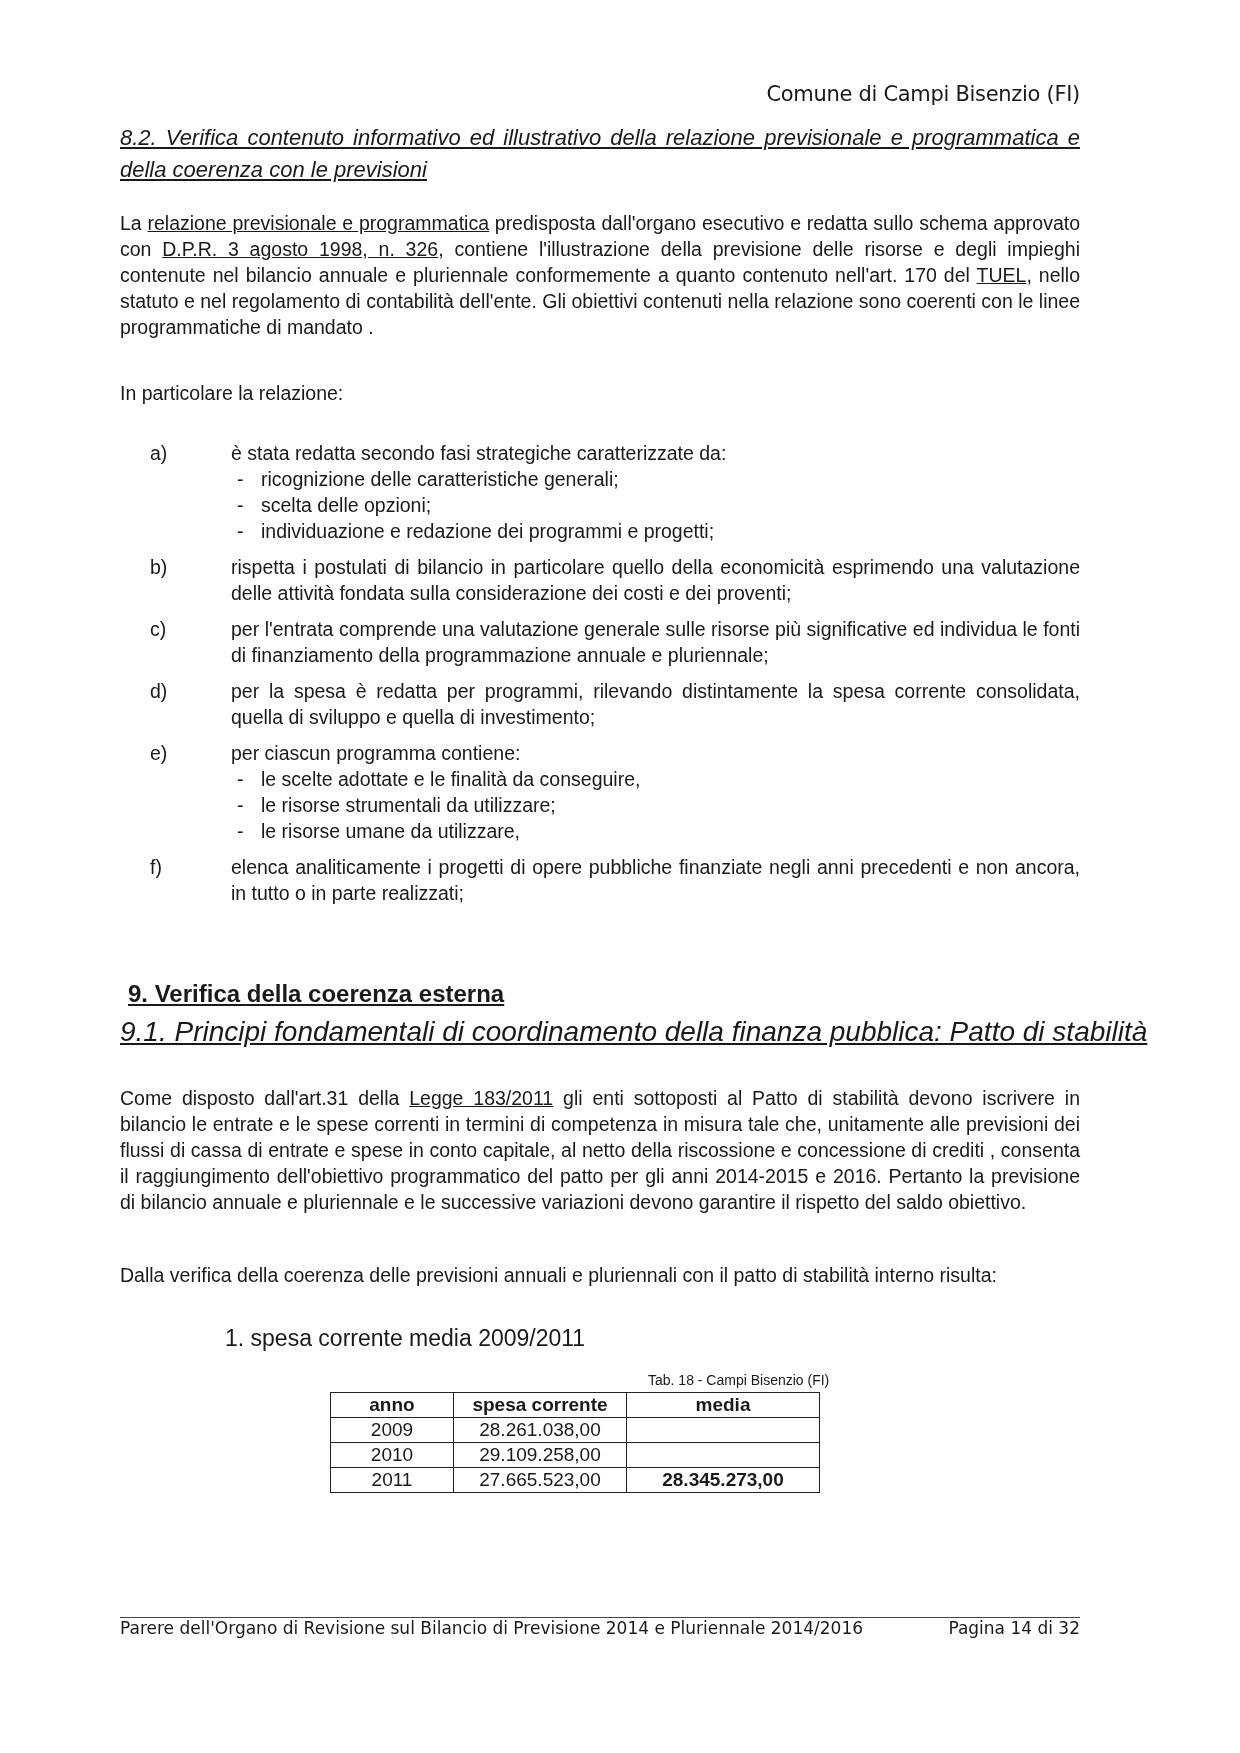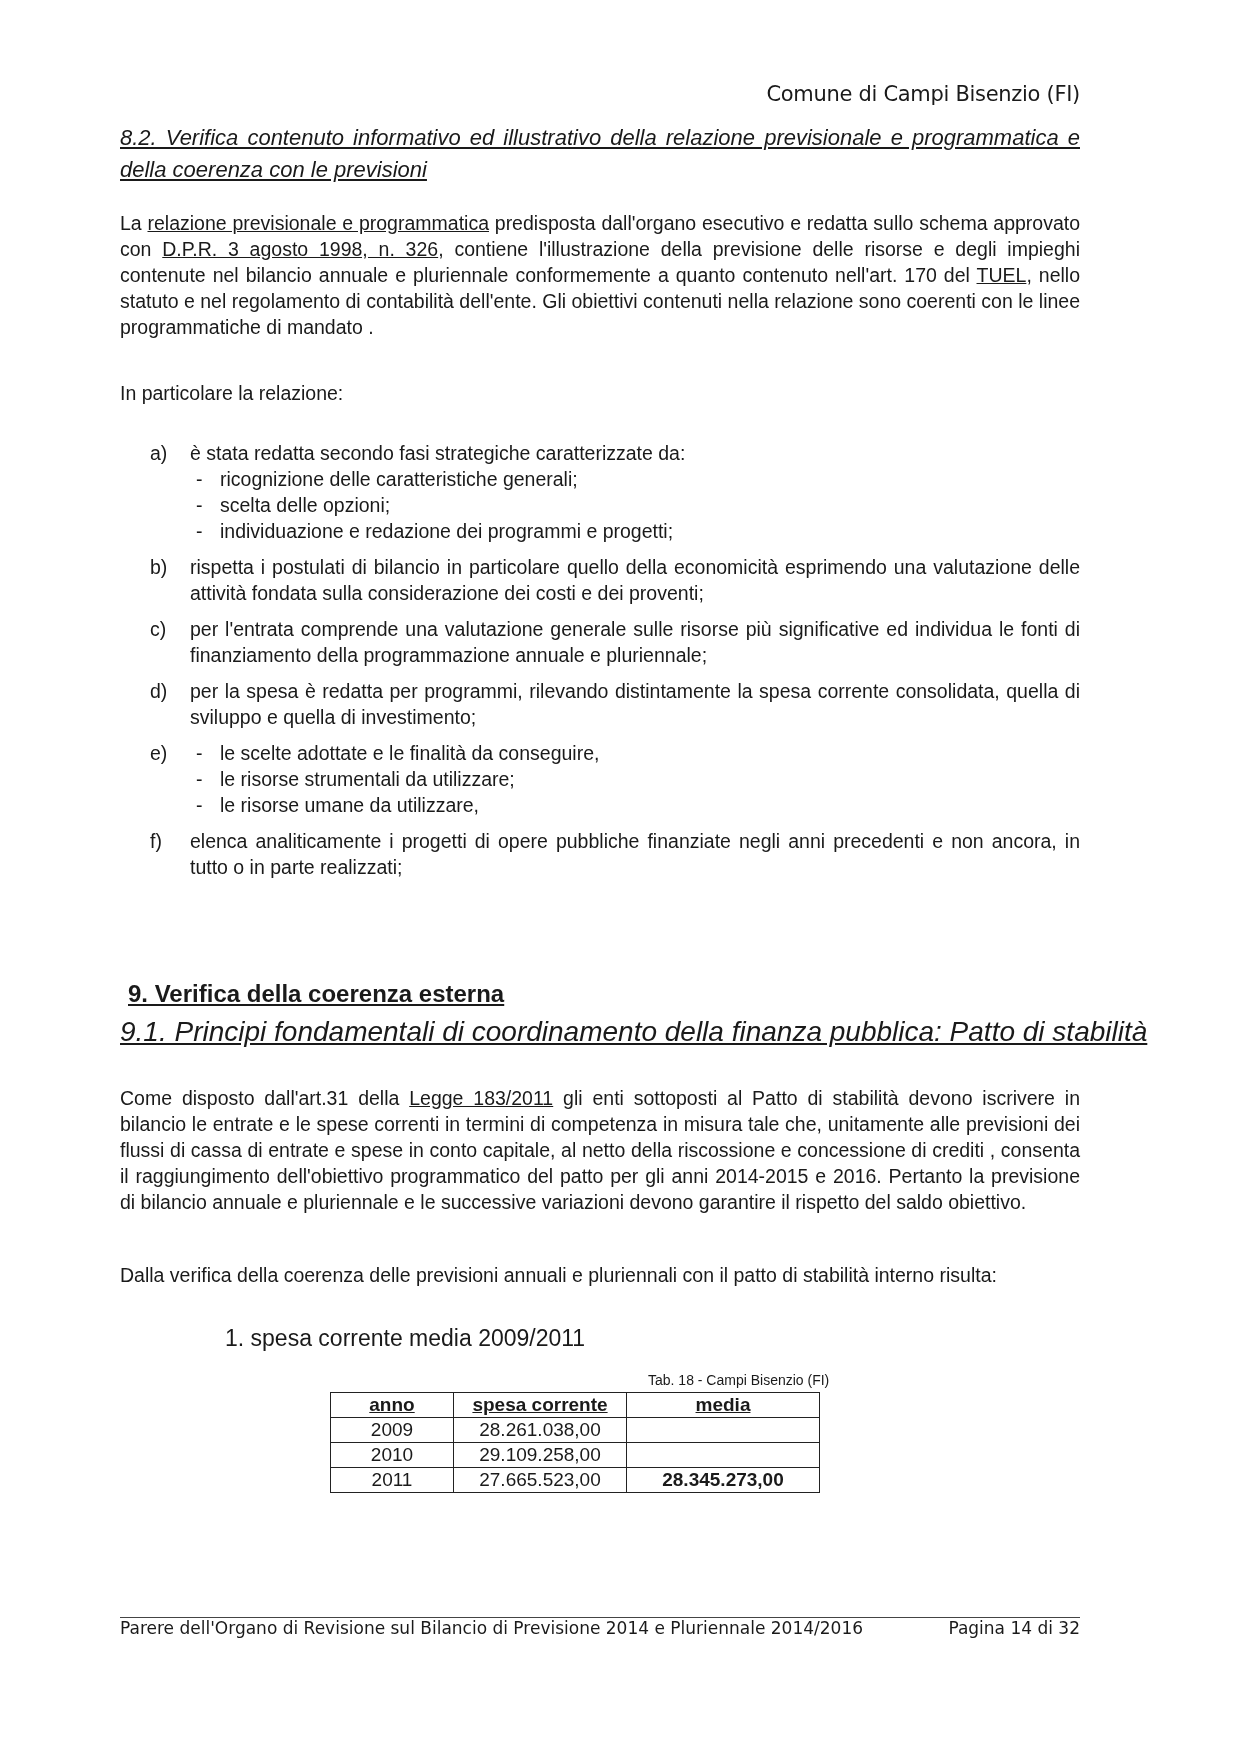--- a/index.html
+++ b/index.html
@@ -4,30 +4,30 @@
 <style>
   html,body{margin:0;padding:0;background:#fff;}
   body{width:1240px;height:1753px;position:relative;overflow:hidden;color:#1a1a1a;font-family:"Liberation Sans",sans-serif;}
   .hdr{position:absolute;right:160px;top:82px;font-size:21px;font-family:"DejaVu Sans",sans-serif;letter-spacing:-0.3px;}
   .h82{position:absolute;left:120px;top:122px;width:960px;font-size:22px;font-style:italic;text-decoration:underline;line-height:32px;text-align:justify;}
   .p{position:absolute;left:120px;width:960px;font-size:19.5px;line-height:26px;text-align:justify;}
   .u{text-decoration:underline;}
   .list{position:absolute;left:150px;width:930px;font-size:19.5px;line-height:26px;}
   .li{display:flex;margin-bottom:10px;}
   .li .lbl{width:40px;flex:none;}
-  .li .txt{flex:1;text-align:justify;}
+  .li .txt{flex:1;text-align:justify;margin-left:41px;}
   .sub{padding-left:30px;position:relative;}
   .sub:before{content:"-";position:absolute;left:6px;}
   .h9{position:absolute;left:128px;top:980px;font-size:24px;text-decoration:underline;font-weight:bold;}
   .h91{position:absolute;left:120px;top:1016px;font-size:28px;font-style:italic;text-decoration:underline;}
   .numlist{position:absolute;left:225px;top:1325px;font-size:23px;}
   .cap{position:absolute;left:648px;top:1372px;font-size:14px;}
   table{position:absolute;left:330px;top:1392px;border-collapse:collapse;font-size:19px;}
   td,th{border:1.5px solid #222;padding:0 6px;height:24px;text-align:center;}
-  th{font-weight:bold;text-decoration:underline;}
+  th{font-weight:bold;}
   .c1{width:110px}.c2{width:160px}.c3{width:180px}
   .foot{position:absolute;left:120px;top:1617px;width:960px;border-top:1.5px solid #444;font-size:17px;font-family:"DejaVu Sans",sans-serif;display:flex;justify-content:space-between;}
 </style>
 </head>
 <body>
 
 <div class="hdr">Comune di Campi Bisenzio (FI)</div>
 
 <div class="h82">8.2. Verifica contenuto informativo ed illustrativo della relazione previsionale e programmatica e della coerenza con le previsioni</div>
 
@@ -55,20 +55,21 @@
       <span class="lbl">c)</span>
       <div class="txt">per l'entrata comprende una valutazione generale sulle risorse più significative ed individua le fonti di finanziamento della programmazione annuale e pluriennale;</div>
     </div>
   <div class="li">
       <span class="lbl">d)</span>
       <div class="txt">per la spesa è redatta per programmi, rilevando distintamente la spesa corrente consolidata, quella di sviluppo e quella di investimento;</div>
     </div>
   <div class="li">
       <span class="lbl">e)</span>
       <div class="txt">
+        <div>per ciascun programma contiene:</div>
         <div class="sub">le scelte adottate e le finalità da conseguire,</div>
         <div class="sub">le risorse strumentali da utilizzare;</div>
         <div class="sub">le risorse umane da utilizzare,</div>
       </div>
     </div>
   <div class="li">
       <span class="lbl">f)</span>
       <div class="txt">elenca analiticamente i progetti di opere pubbliche finanziate negli anni precedenti e non ancora, in tutto o in parte realizzati;</div>
     </div>
 </div>

